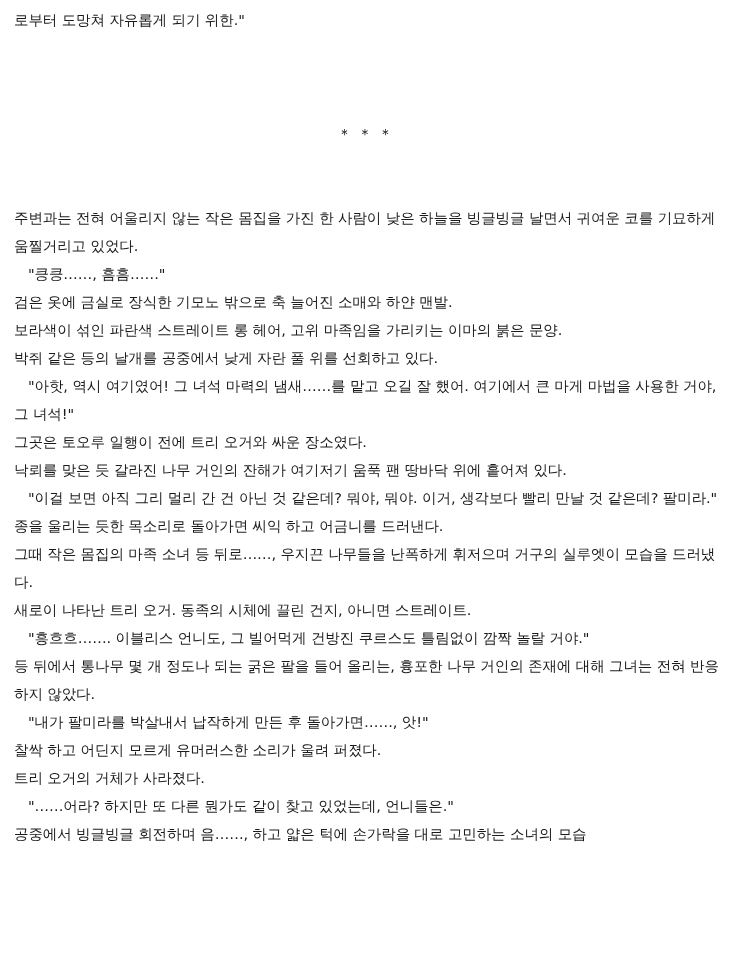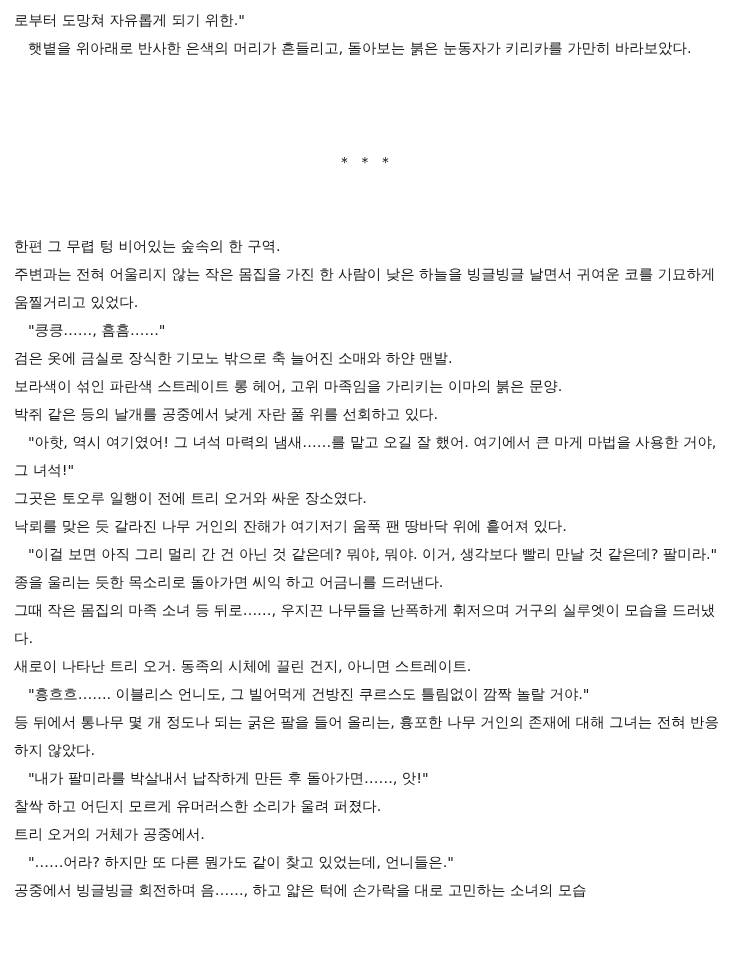--- a/index.html
+++ b/index.html
@@ -51,41 +51,39 @@
     height: 56px;
   }
   .block-1 { margin-bottom: 0; }
 </style>
 </head>
 <body>
 
 <div class="page">
 
   <p class="para block-1">로부터 도망쳐 자유롭게 되기 위한."</p>
-  <p class="para indent">햇볕을 위아래로 반사한 은색의 머리가 흔들리고, 돌아보는 붉은 눈동자가 키리카를 가만히 바라보았다.</p>
 
   <div class="gap-break-before"></div>
   <div class="gap-top"></div>
   <p class="scene-break">＊＊＊</p>
   <div class="gap-break-after"></div>
 
-  <p class="para">한편 그 무렵 텅 비어있는 숲속의 한 구역.</p>
   <p class="para">주변과는 전혀 어울리지 않는 작은 몸집을 가진 한 사람이 낮은 하늘을 빙글빙글 날면서 귀여운 코를 기묘하게 움찔거리고 있었다.</p>
   <p class="para indent">"킁킁……, 흠흠……"</p>
   <p class="para">검은 옷에 금실로 장식한 기모노 밖으로 축 늘어진 소매와 하얀 맨발.</p>
   <p class="para">보라색이 섞인 파란색 스트레이트 롱 헤어, 고위 마족임을 가리키는 이마의 붉은 문양.</p>
   <p class="para">박쥐 같은 등의 날개를 공중에서 낮게 자란 풀 위를 선회하고 있다.</p>
   <p class="para indent">"아핫, 역시 여기였어! 그 녀석 마력의 냄새……를 맡고 오길 잘 했어. 여기에서 큰 마게 마법을 사용한 거야, 그 녀석!"</p>
   <p class="para">그곳은 토오루 일행이 전에 트리 오거와 싸운 장소였다.</p>
   <p class="para">낙뢰를 맞은 듯 갈라진 나무 거인의 잔해가 여기저기 움푹 팬 땅바닥 위에 흩어져 있다.</p>
   <p class="para indent">"이걸 보면 아직 그리 멀리 간 건 아닌 것 같은데? 뭐야, 뭐야. 이거, 생각보다 빨리 만날 것 같은데? 팔미라."</p>
   <p class="para">종을 울리는 듯한 목소리로 돌아가면 씨익 하고 어금니를 드러낸다.</p>
   <p class="para">그때 작은 몸집의 마족 소녀 등 뒤로……, 우지끈 나무들을 난폭하게 휘저으며 거구의 실루엣이 모습을 드러냈다.</p>
   <p class="para">새로이 나타난 트리 오거. 동족의 시체에 끌린 건지, 아니면 스트레이트.</p>
   <p class="para indent">"흥흐흐……. 이블리스 언니도, 그 빌어먹게 건방진 쿠르스도 틀림없이 깜짝 놀랄 거야."</p>
   <p class="para">등 뒤에서 통나무 몇 개 정도나 되는 굵은 팔을 들어 올리는, 흉포한 나무 거인의 존재에 대해 그녀는 전혀 반응하지 않았다.</p>
   <p class="para indent">"내가 팔미라를 박살내서 납작하게 만든 후 돌아가면……, 앗!"</p>
   <p class="para">찰싹 하고 어딘지 모르게 유머러스한 소리가 울려 퍼졌다.</p>
-  <p class="para">트리 오거의 거체가 공중에서.</p>
+  <p class="para">트리 오거의 거체가 사라졌다.</p>
   <p class="para indent">"……어라? 하지만 또 다른 뭔가도 같이 찾고 있었는데, 언니들은."</p>
   <p class="para">공중에서 빙글빙글 회전하며 음……, 하고 얇은 턱에 손가락을 대로 고민하는 소녀의 모습</p>
 
 </div>
 
 </body></html>

